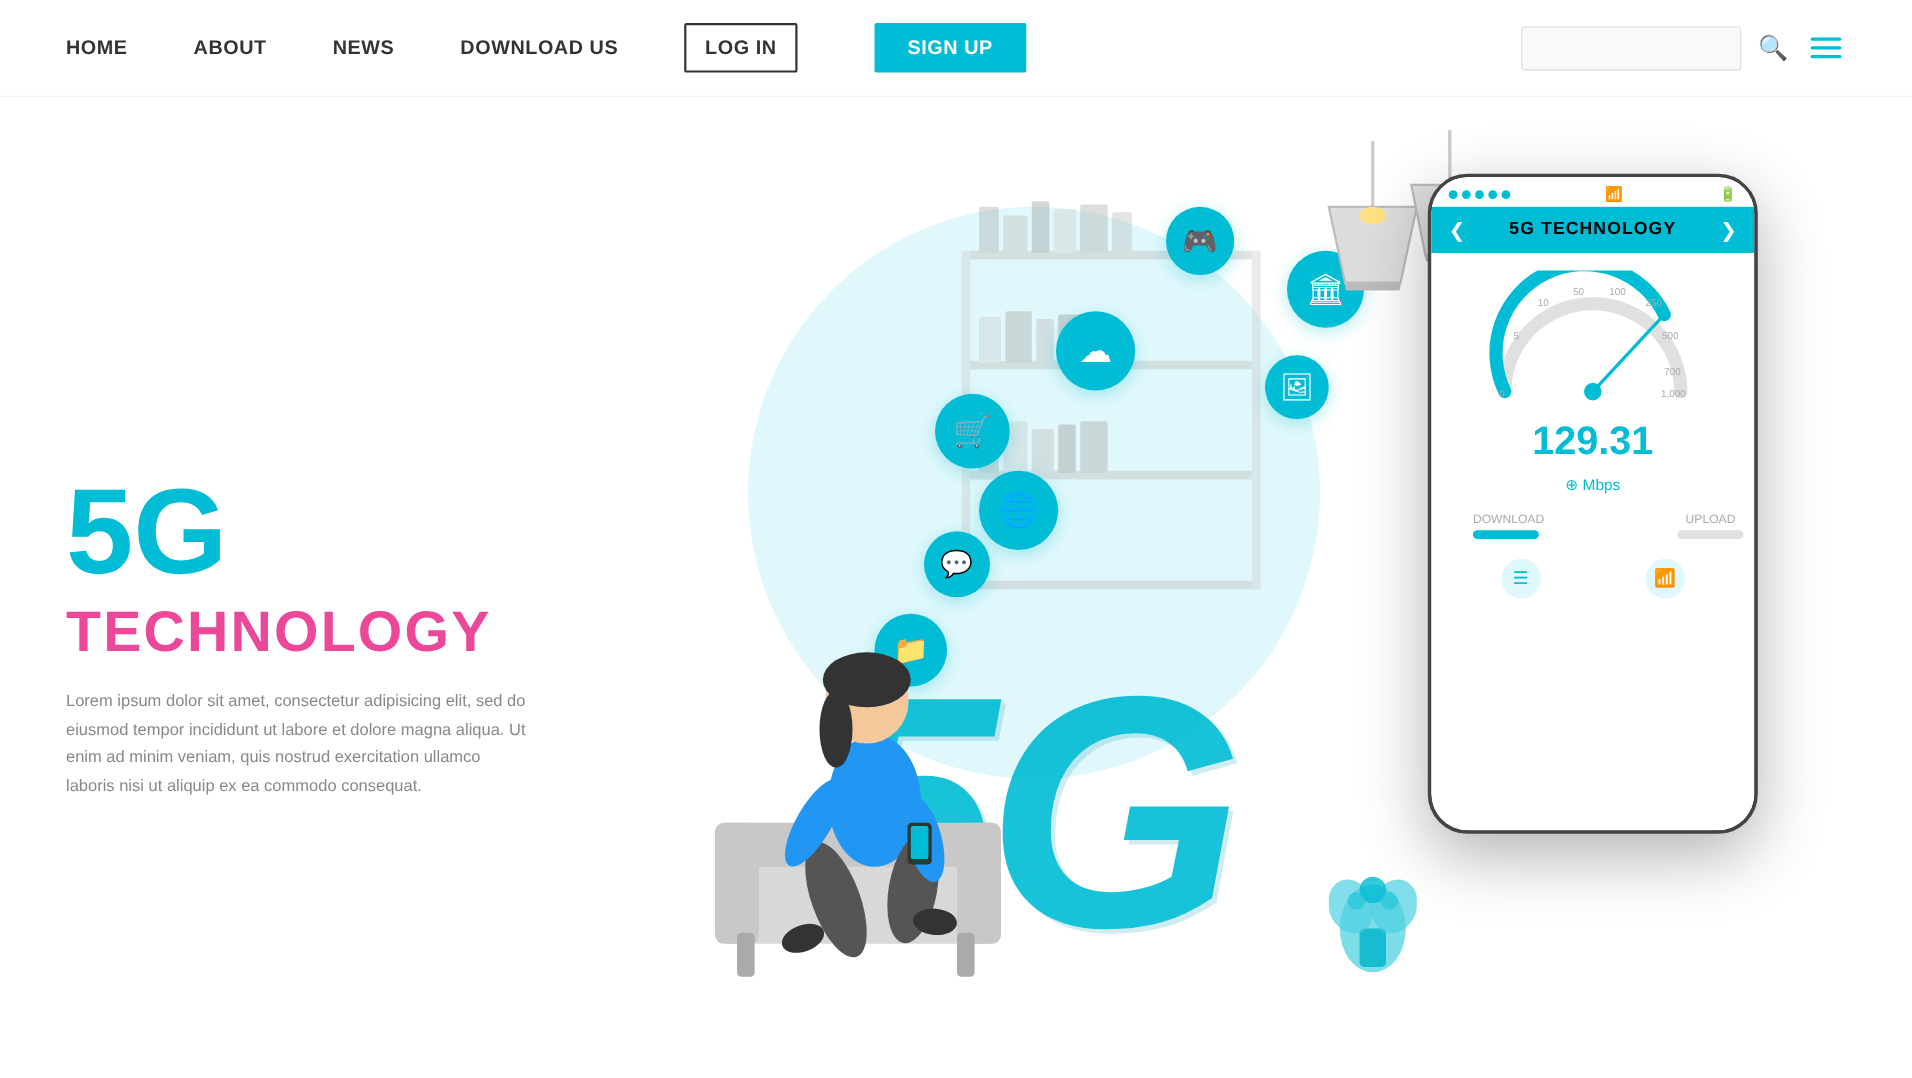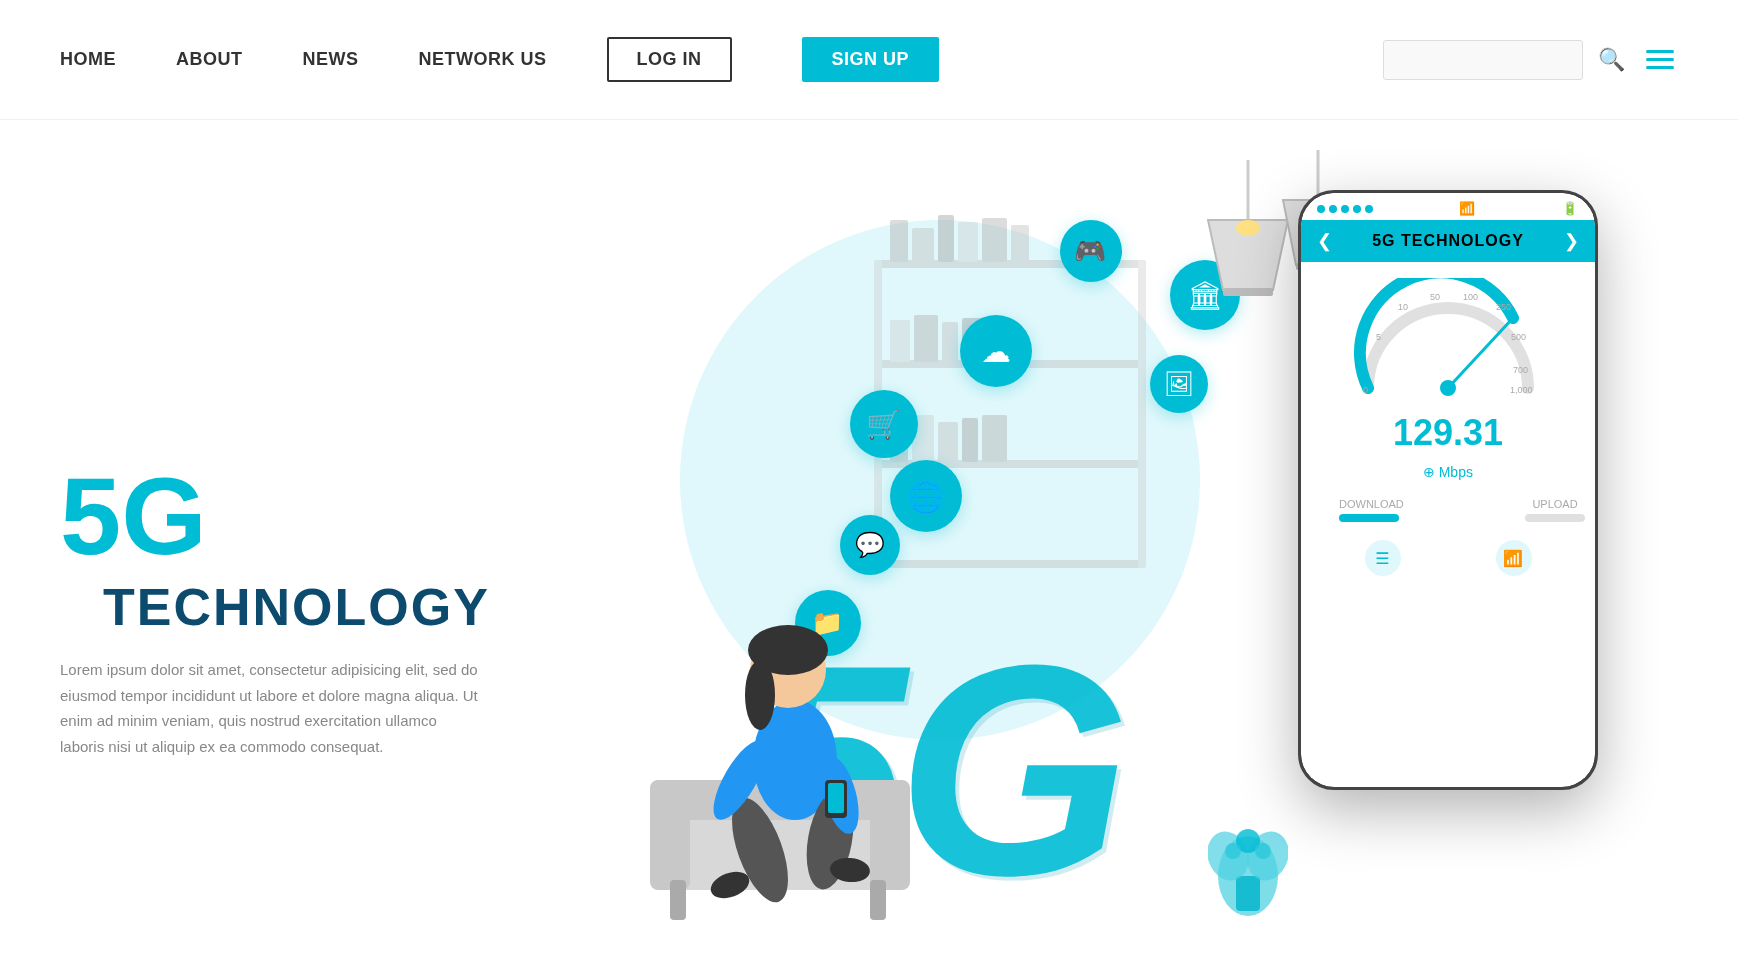--- a/index.html
+++ b/index.html
@@ -10,21 +10,21 @@
       min-height: 980px;
       overflow: hidden;
       position: relative;
     }
 
     
     .navbar {
       display: flex;
       align-items: center;
       padding: 0 60px;
-      height: 120px;
+      height: 88px;
       border-bottom: 1px solid #f0f0f0;
       position: relative;
       z-index: 10;
     }
     .nav-links {
       display: flex;
       align-items: center;
       gap: 60px;
       flex: 1;
     }
@@ -34,21 +34,21 @@
       color: #333;
       text-decoration: none;
       letter-spacing: 0.5px;
       cursor: pointer;
     }
     .btn-login {
       font-size: 18px;
       font-weight: 600;
       color: #333;
       border: 2px solid #333;
-      padding: 10px 28px;
+      padding: 10px 17px;
       background: transparent;
       cursor: pointer;
       border-radius: 2px;
       letter-spacing: 0.5px;
     }
     .btn-signup {
       font-size: 18px;
       font-weight: 700;
       color: #fff;
       background: #00bcd4;
@@ -129,23 +129,22 @@
     }
     .title-tech-row {
       display: flex;
       align-items: baseline;
       gap: 12px;
       margin-bottom: 6px;
     }
     .title-technology {
       font-size: 52px;
       font-weight: 800;
-      color: #0c4a6e;
+      color: #ec4899;
       letter-spacing: 2px;
-      margin-left: 43px;
     }
 
     .hero-description {
       font-size: 15px;
       color: #888;
       line-height: 1.7;
       margin-top: 20px;
       max-width: 420px;
     }
 
@@ -365,21 +364,21 @@
 
   </style>
 </head>
 <body>
 
 <nav class="navbar">
   <div class="nav-links">
     <a class="nav-link">HOME</a>
     <a class="nav-link">ABOUT</a>
     <a class="nav-link">NEWS</a>
-    <a class="nav-link">NETWORK US</a>
+    <a class="nav-link">DOWNLOAD US</a>
     <button class="btn-login">LOG IN</button>
     <button class="btn-signup">SIGN UP</button>
   </div>
   <div class="nav-right">
     <input class="search-input" type="text" placeholder="" style="">
     <button class="search-icon-btn">
       <span>🔍</span>
     </button>
     <button class="menu-icon-btn">
       <div class="menu-bar"></div>

